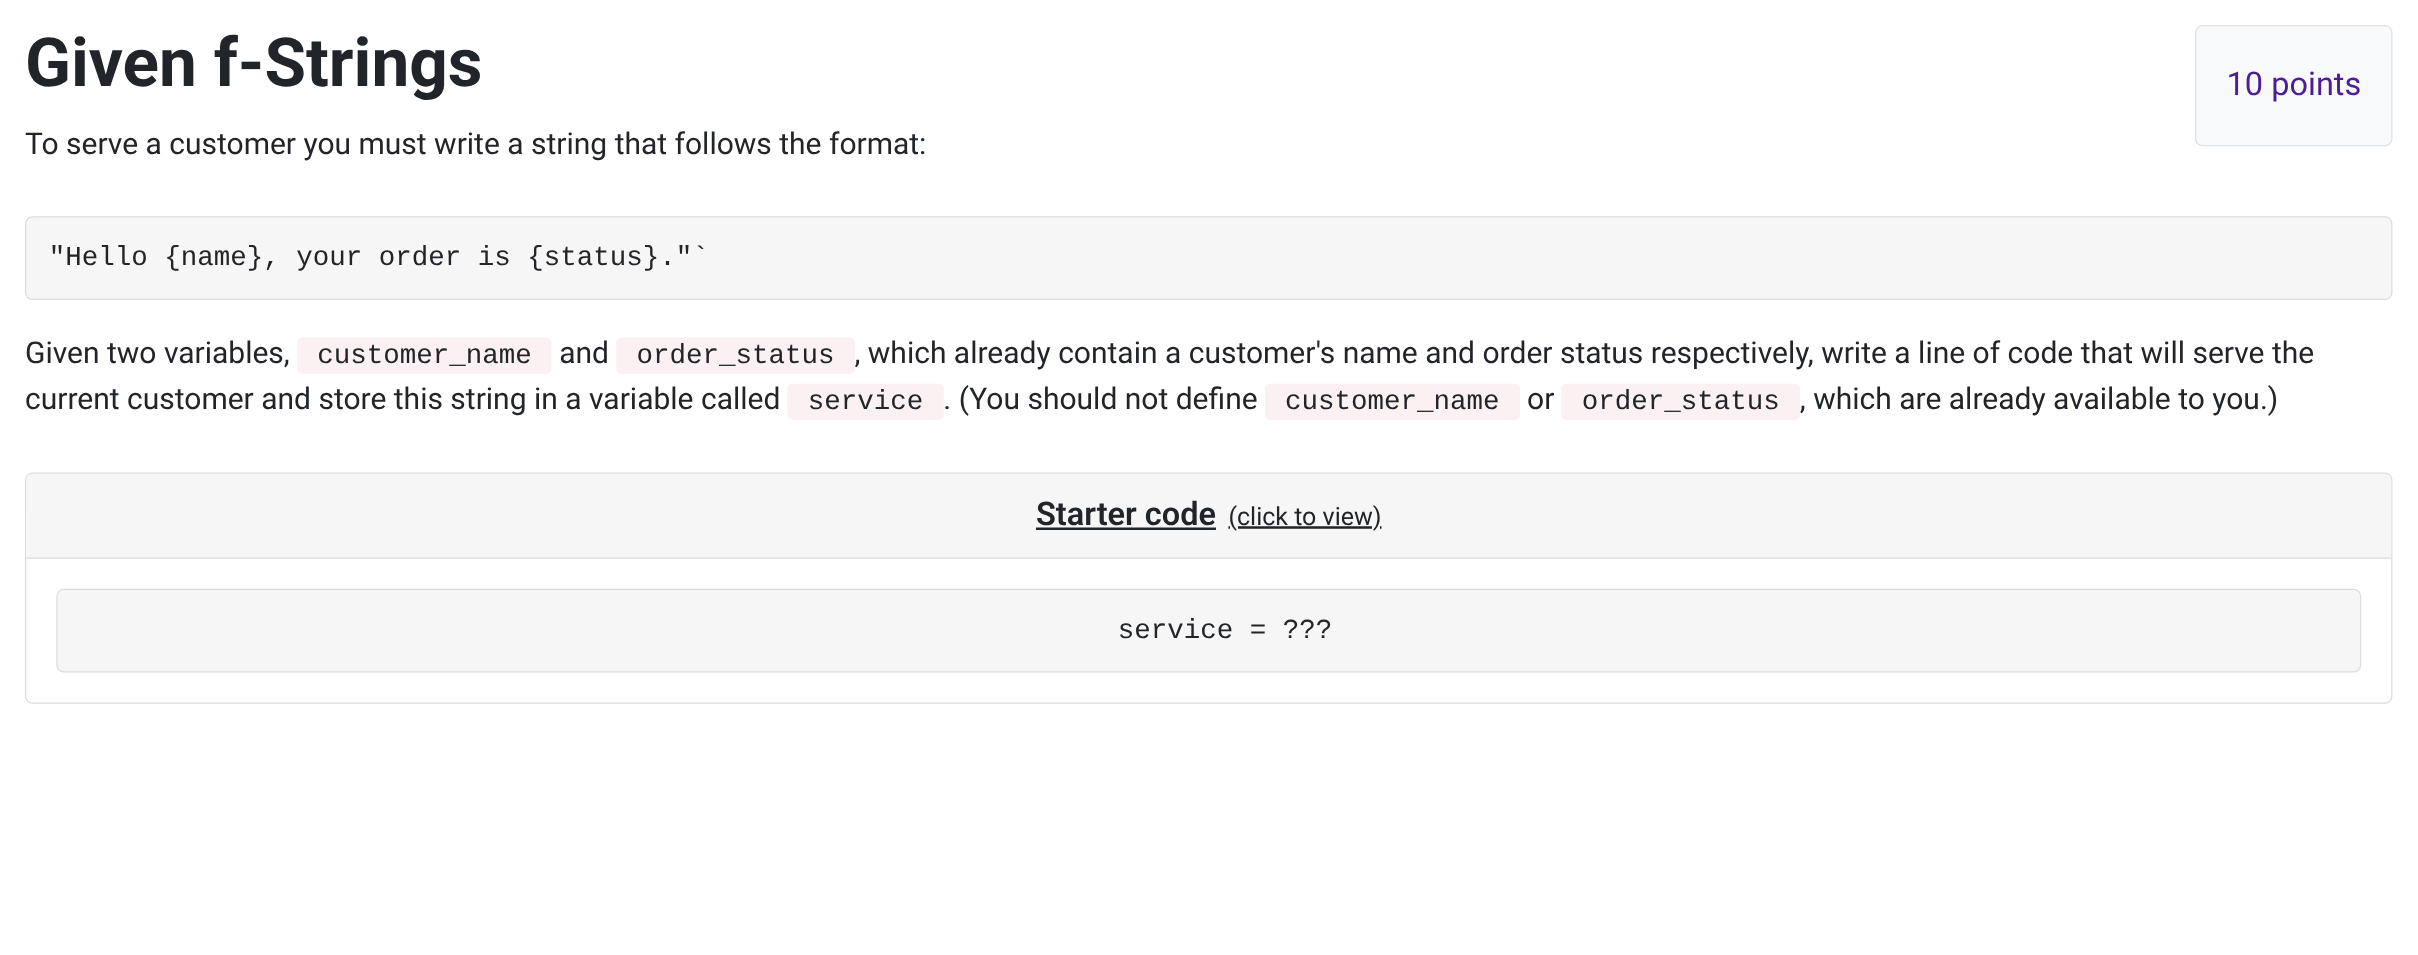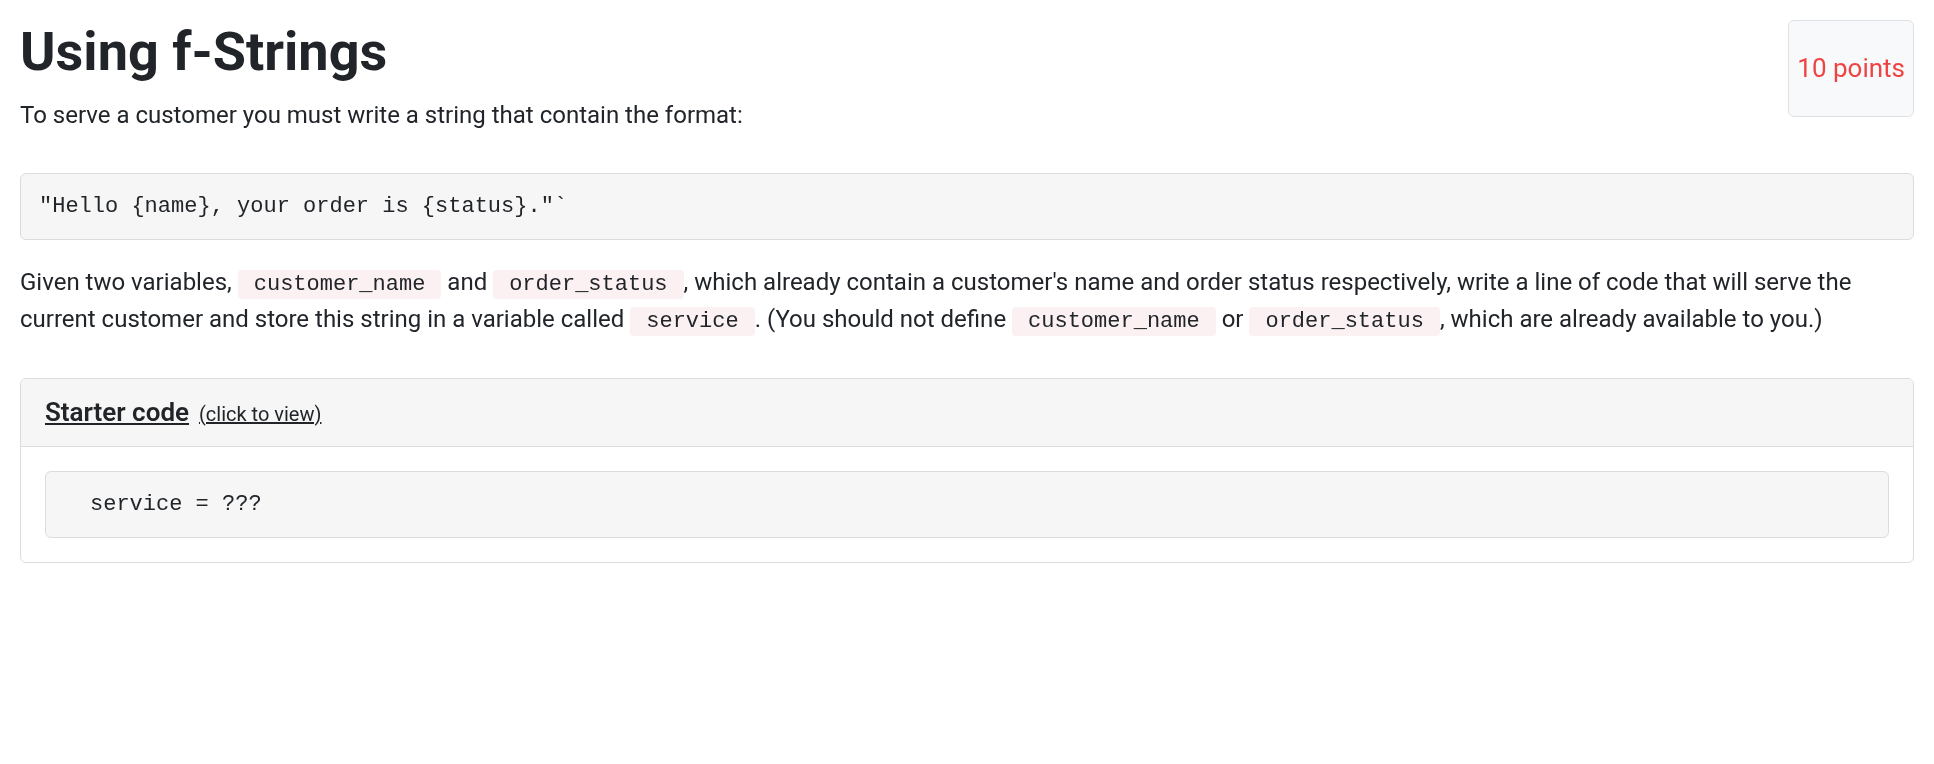--- a/index.html
+++ b/index.html
@@ -23,24 +23,24 @@
     h1 {
       font-size: 54px;
       font-weight: 700;
       margin: 0 0 12px 0;
       line-height: 1.2;
     }
     .points-badge {
       border: 1px solid #dee2e6;
       background: #f8f9fa;
       border-radius: 6px;
-      padding: 28px 8px;
+      padding: 28px 24px;
       font-size: 26px;
       white-space: nowrap;
-      color: #ef4444;
+      color: #4c1d95;
     }
     .intro {
       margin: 0 0 40px 0;
     }
     .codeblock {
       font-family: SFMono-Regular, Menlo, Monaco, Consolas, "Liberation Mono", "Courier New", monospace;
       background: #f6f6f6;
       border: 1px solid #dcdcdc;
       border-radius: 6px;
       padding: 16px 18px;
@@ -56,20 +56,21 @@
       font-family: SFMono-Regular, Menlo, Monaco, Consolas, "Liberation Mono", "Courier New", monospace;
       background: #fbf0f2;
       padding: 2px 16px;
       border-radius: 4px;
       font-size: 22px;
     }
     .panel {
       border: 1px solid #dcdcdc;
       border-radius: 6px;
       overflow: hidden;
+      text-align: center;
     }
     .panel-header {
       background: #f6f6f6;
       border-bottom: 1px solid #dcdcdc;
       padding: 14px 24px;
       cursor: pointer;
     }
     .panel-header .title {
       text-decoration: underline;
       font-weight: 600;
@@ -86,22 +87,22 @@
     .panel-body .codeblock {
       margin: 0;
       padding-left: 44px;
     }
   </style>
 </head>
 <body>
 
 <div class="heading-row">
   <div>
-    <h1>Using f-Strings</h1>
-    <p class="intro">To serve a customer you must write a string that contain the format:</p>
+    <h1>Given f-Strings</h1>
+    <p class="intro">To serve a customer you must write a string that follows the format:</p>
   </div>
   <div class="points-badge">10 points</div>
 </div>
 
 <div class="codeblock">"Hello {name}, your order is {status}."`</div>
 
 <p class="desc">
   <span>Given two variables, </span><code class="inline">customer_name</code><span> and </span><code class="inline">order_status</code><span>, which already contain a customer's name and order status respectively, write a line of code that will serve the current customer and store this string in a variable called </span><code class="inline">service</code><span>. (You should not define </span><code class="inline">customer_name</code><span> or </span><code class="inline">order_status</code><span>, which are already available to you.)</span>
 </p>
 

